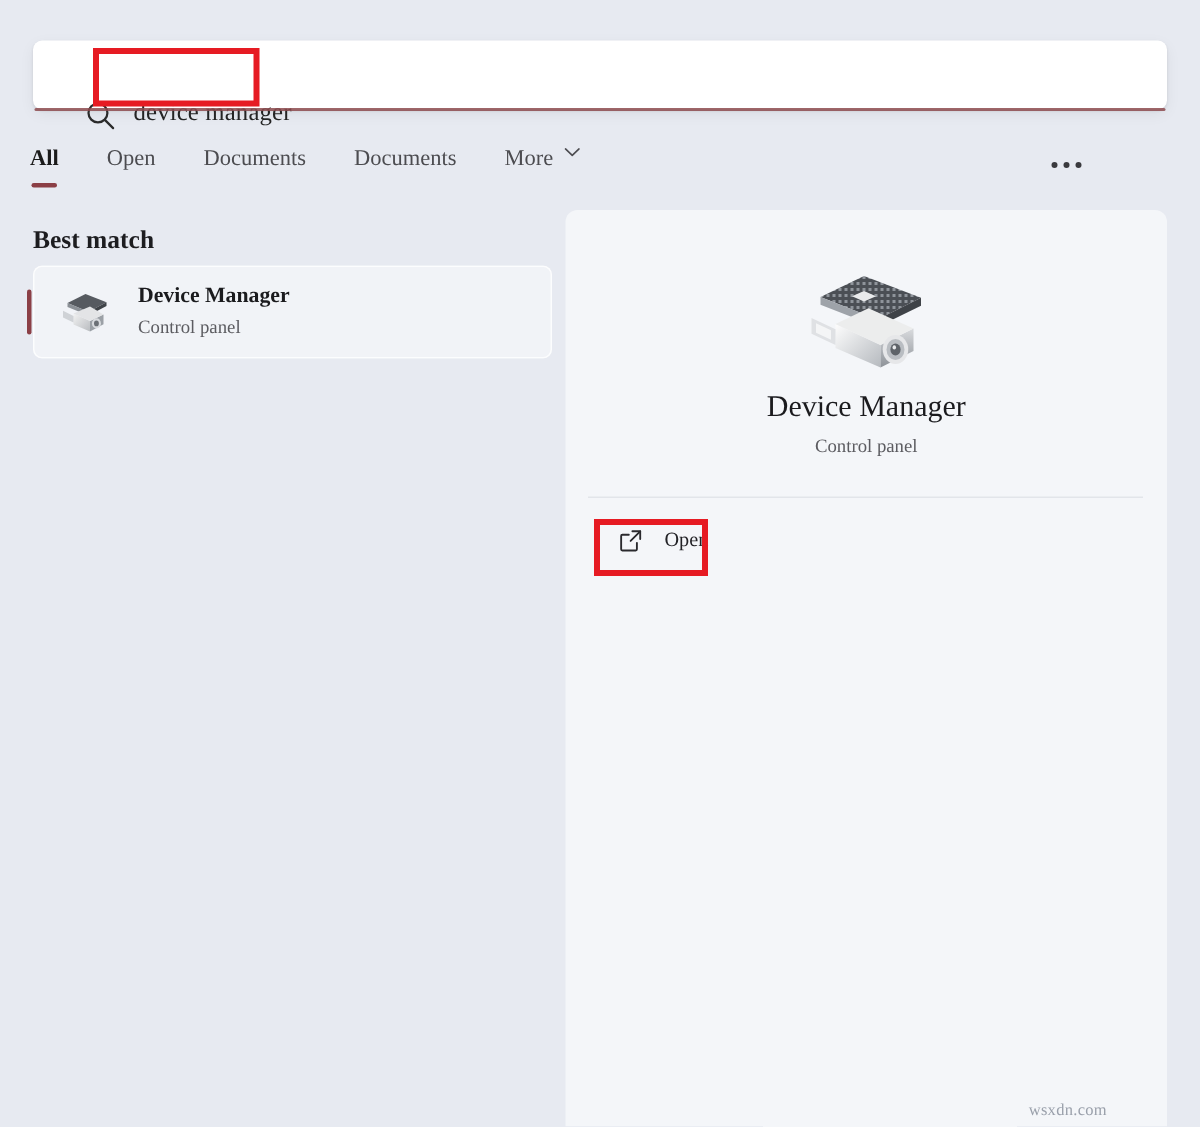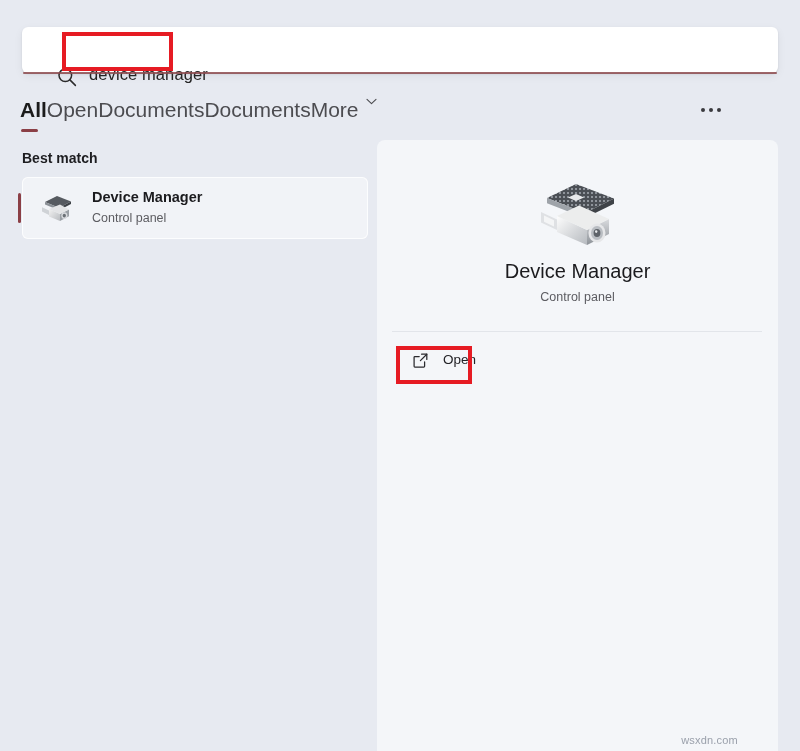--- a/index.html
+++ b/index.html
@@ -13,20 +13,21 @@
     font-family: "Liberation Sans", sans-serif;
     background: #e7eaf1;
     -webkit-font-smoothing: antialiased;
   }
 
   #root {
     position: relative;
     width: 748px;
     height: 751px;
     background: #e7eaf1;
+    font-family: Liberation Serif, serif;
   }
 
   
   .search-wrap {
     position: absolute;
     left: 22px;
     top: 27px;
     width: 756px;
     height: 46px;
     background: #ffffff;
@@ -87,23 +88,24 @@
   .tabs {
     position: absolute;
     left: 20px;
     top: 98px;
     height: 34px;
     display: flex;
     align-items: flex-start;
   }
   .tab {
     position: relative;
-    font-size: 21px;
+    font-size: 15px;
     color: #4c4c50;
     padding: 0 0 0 0;
+    margin-right: 32px;
     cursor: default;
     white-space: nowrap;
   }
   .tab.active {
     color: #1b1b1b;
     font-weight: 600;
   }
   .tab.active .tab-underline {
     position: absolute;
     left: 1px;
@@ -142,21 +144,21 @@
     background: #3a3a3e;
     border-radius: 50%;
     display: block;
   }
 
   
   .best-match-label {
     position: absolute;
     left: 22px;
     top: 150px;
-    font-size: 14px;
+    font-size: 17px;
     font-weight: 700;
     color: #1d1d20;
   }
   .result-card {
     position: absolute;
     left: 22px;
     top: 177px;
     width: 346px;
     height: 62px;
     background: #f1f3f7;

